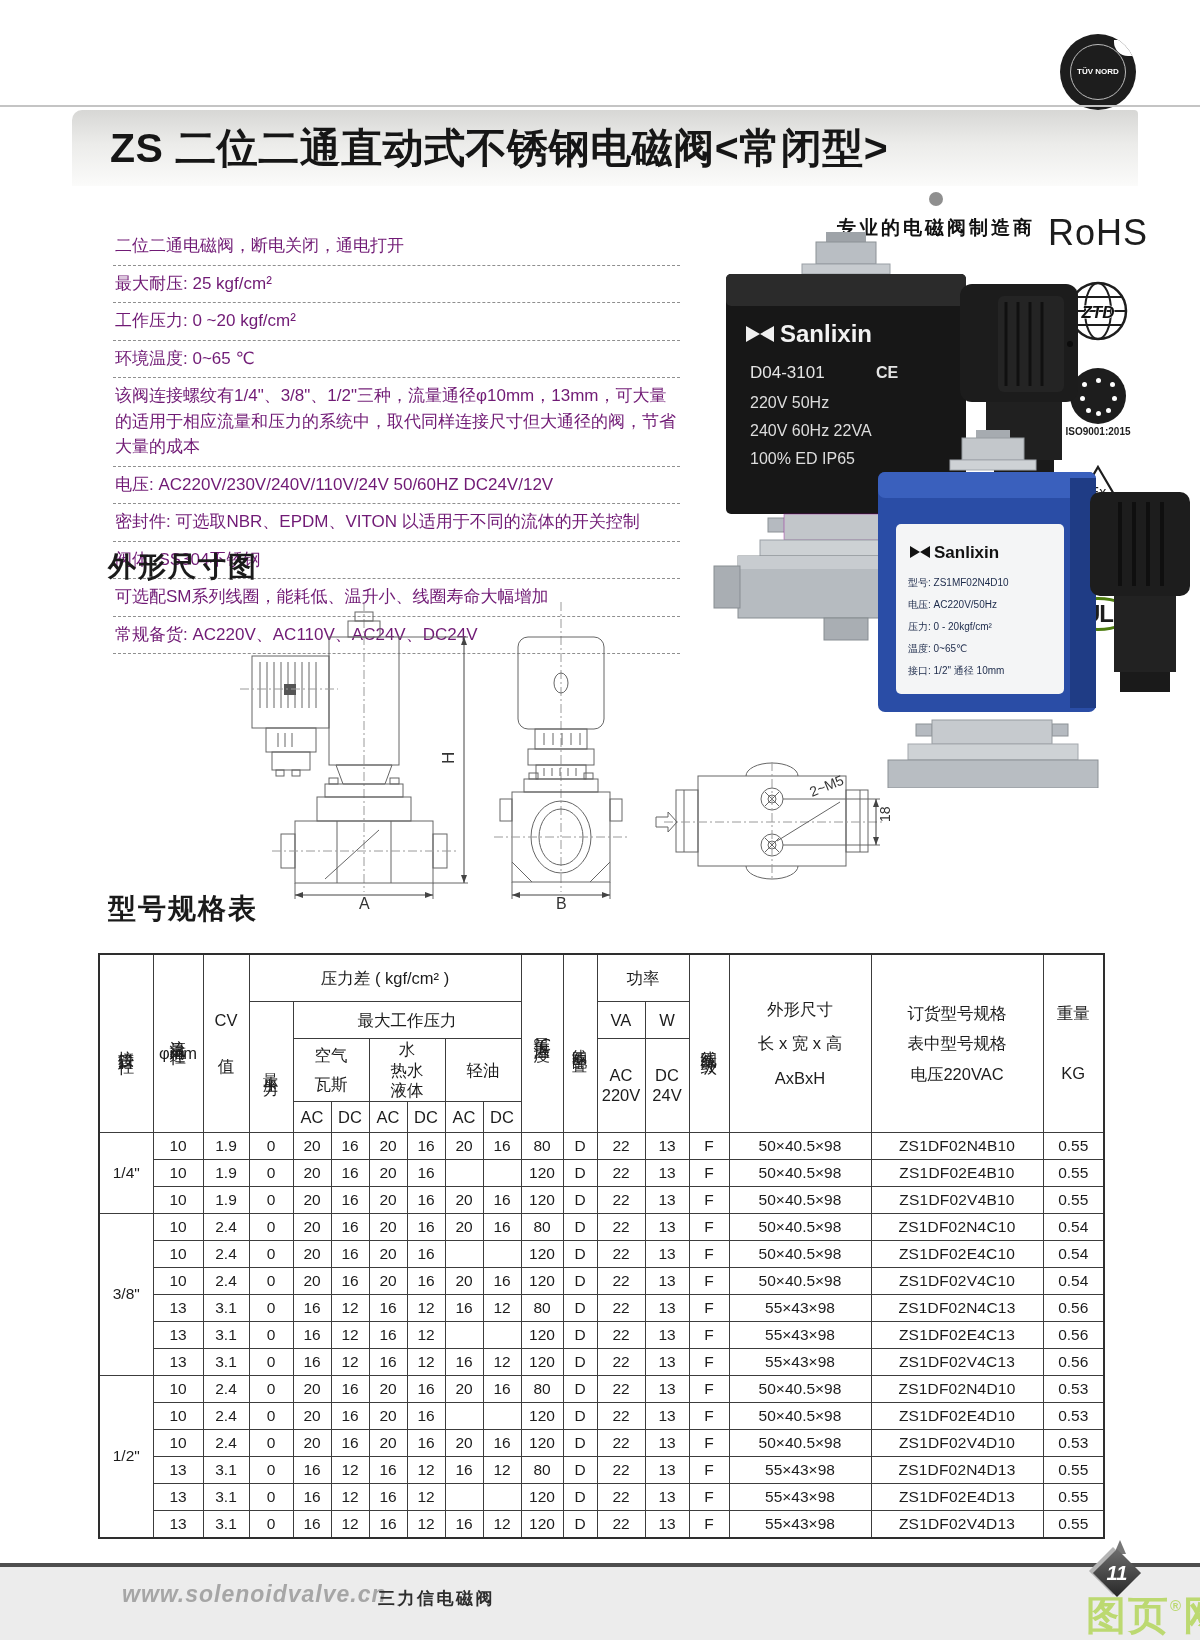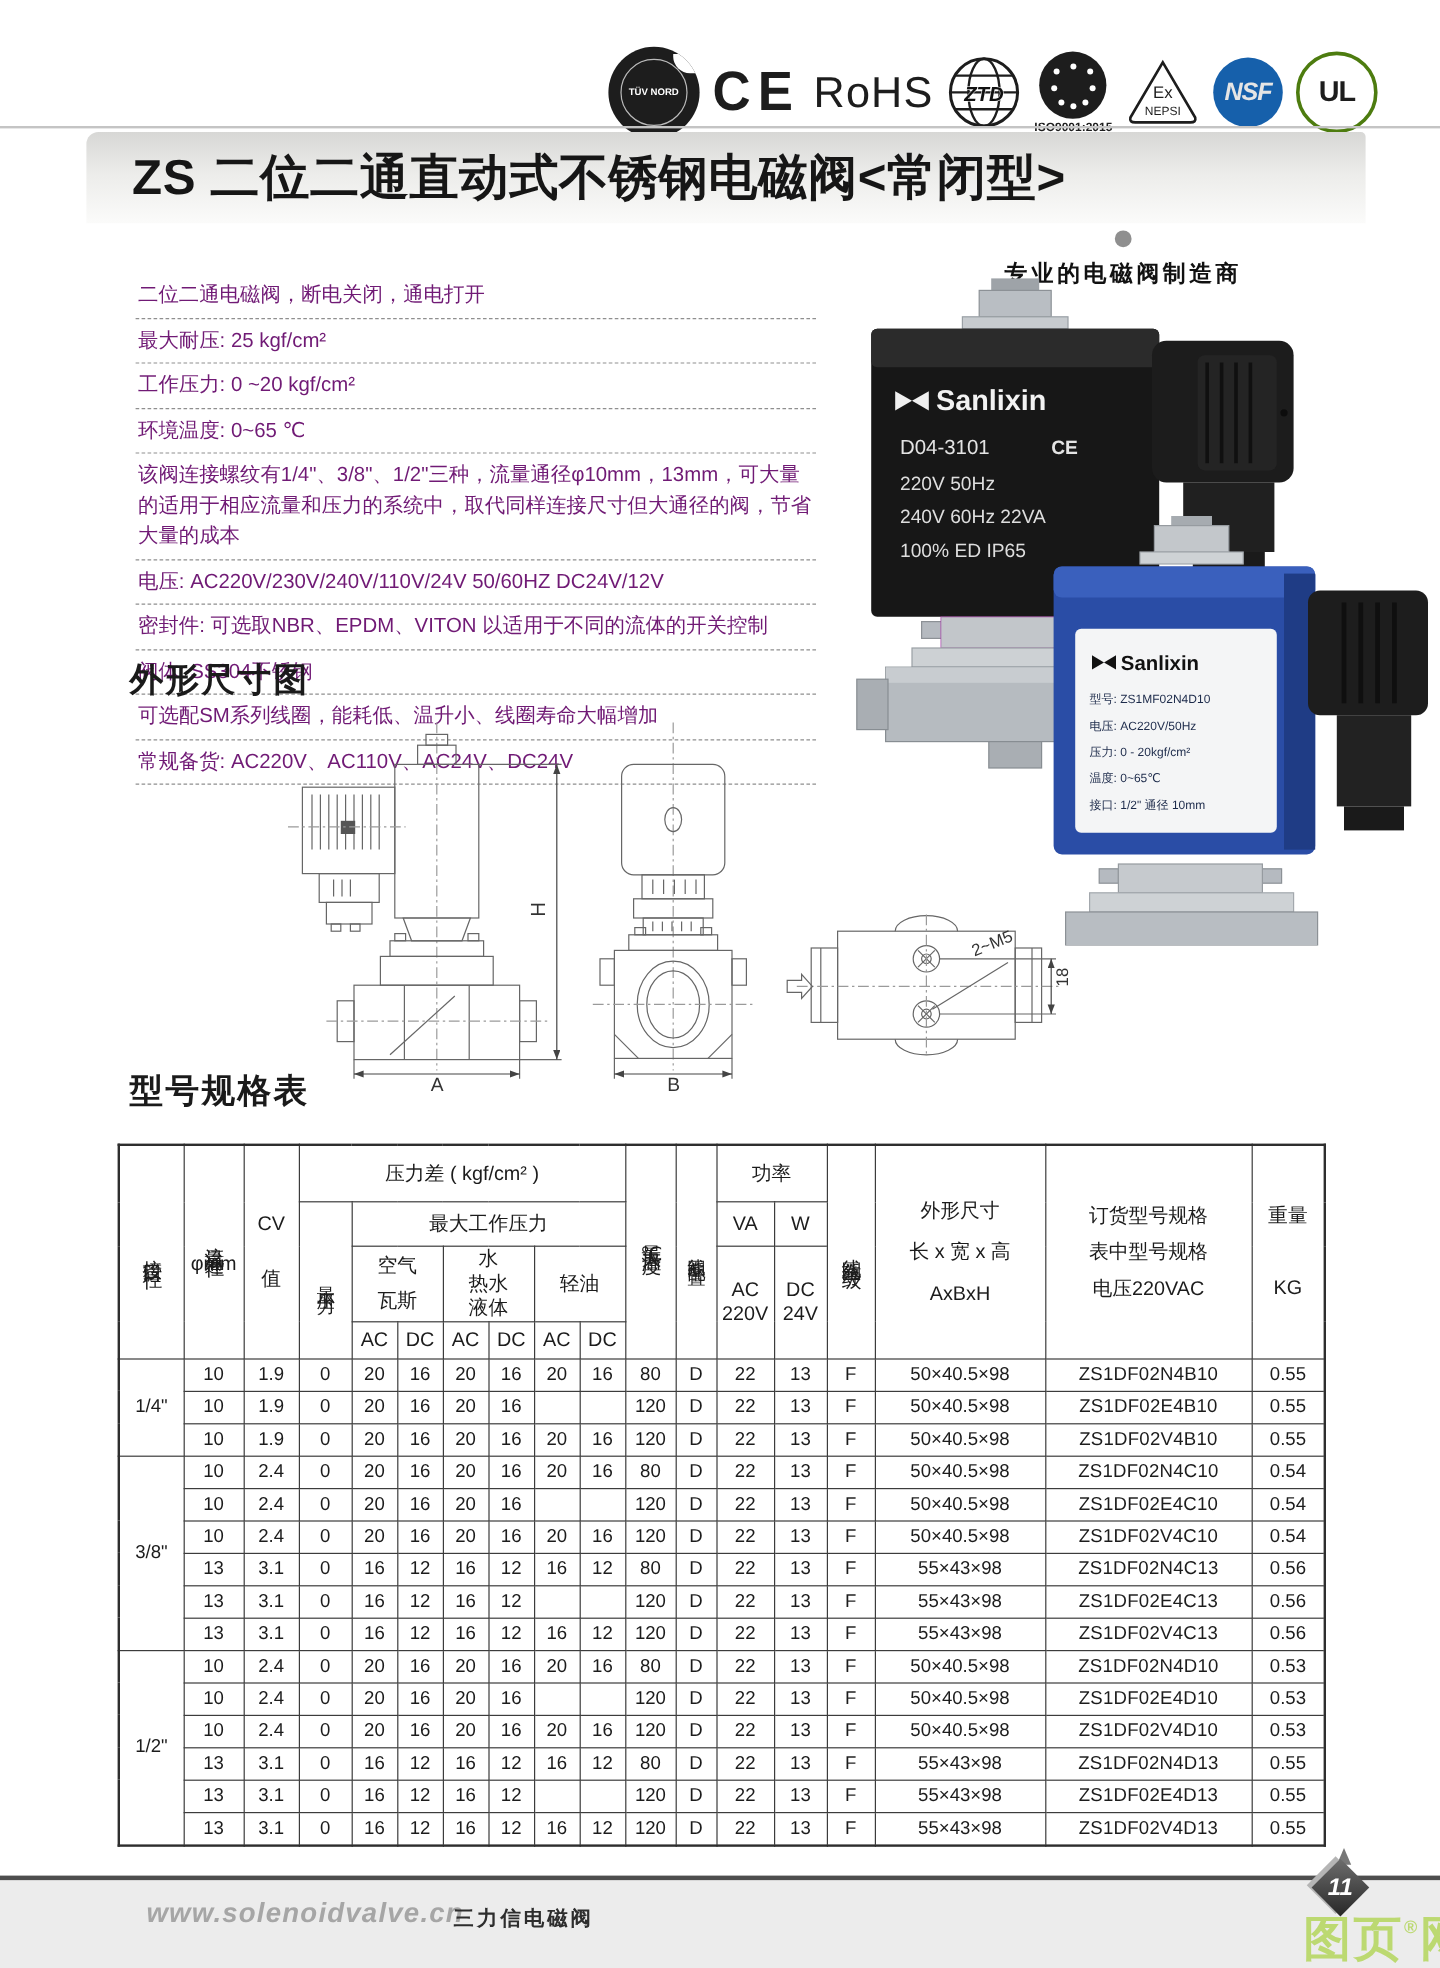--- a/index.html
+++ b/index.html
@@ -1,20 +1,20 @@
 <!DOCTYPE html>
 <html><head>
 <meta charset="utf-8">
 <style>
   html,body{margin:0;padding:0;}
   body{width:1200px;height:1640px;background:#ffffff;font-family:"Liberation Sans","DejaVu Sans",sans-serif;color:#1e1e1e;}
   .page{position:relative;width:1200px;height:1640px;overflow:hidden;background:#fff;}
 
   
-  .logos{position:absolute;top:34px;right:52px;height:86px;display:flex;align-items:center;gap:11px;}
+  .logos{position:absolute;top:34px;right:52px;height:86px;display:flex;align-items:center;gap:26px;flex-direction:column;}
   .logo-wrap{position:relative;display:flex;flex-direction:column;align-items:center;}
   .tuv{width:76px;height:76px;border-radius:50%;background:#1d1d1d;display:flex;align-items:center;justify-content:center;position:relative;overflow:hidden;}
   .tuv .inner{width:54px;height:54px;border-radius:50%;border:1px solid #bbb;display:flex;align-items:center;justify-content:center;color:#fff;font-size:8px;font-weight:bold;text-align:center;line-height:1.1;}
   .tuv .notch{position:absolute;right:2px;top:6px;width:20px;height:16px;background:#fff;border-radius:0 0 0 14px;}
   .ce-text{font-size:44px;font-weight:bold;letter-spacing:6px;color:#1d1d1d;transform:scaleY(1.05);}
   .rohs-text{font-size:36px;color:#1d1d1d;letter-spacing:1px;}
   .globe{width:62px;height:62px;}
   .seal{width:56px;height:56px;border-radius:50%;background:#1d1d1d;position:relative;}
   .seal i{position:absolute;width:5px;height:5px;border-radius:50%;background:#fff;}
   .iso-caption{font-size:10px;font-weight:bold;color:#1d1d1d;margin-top:2px;}

